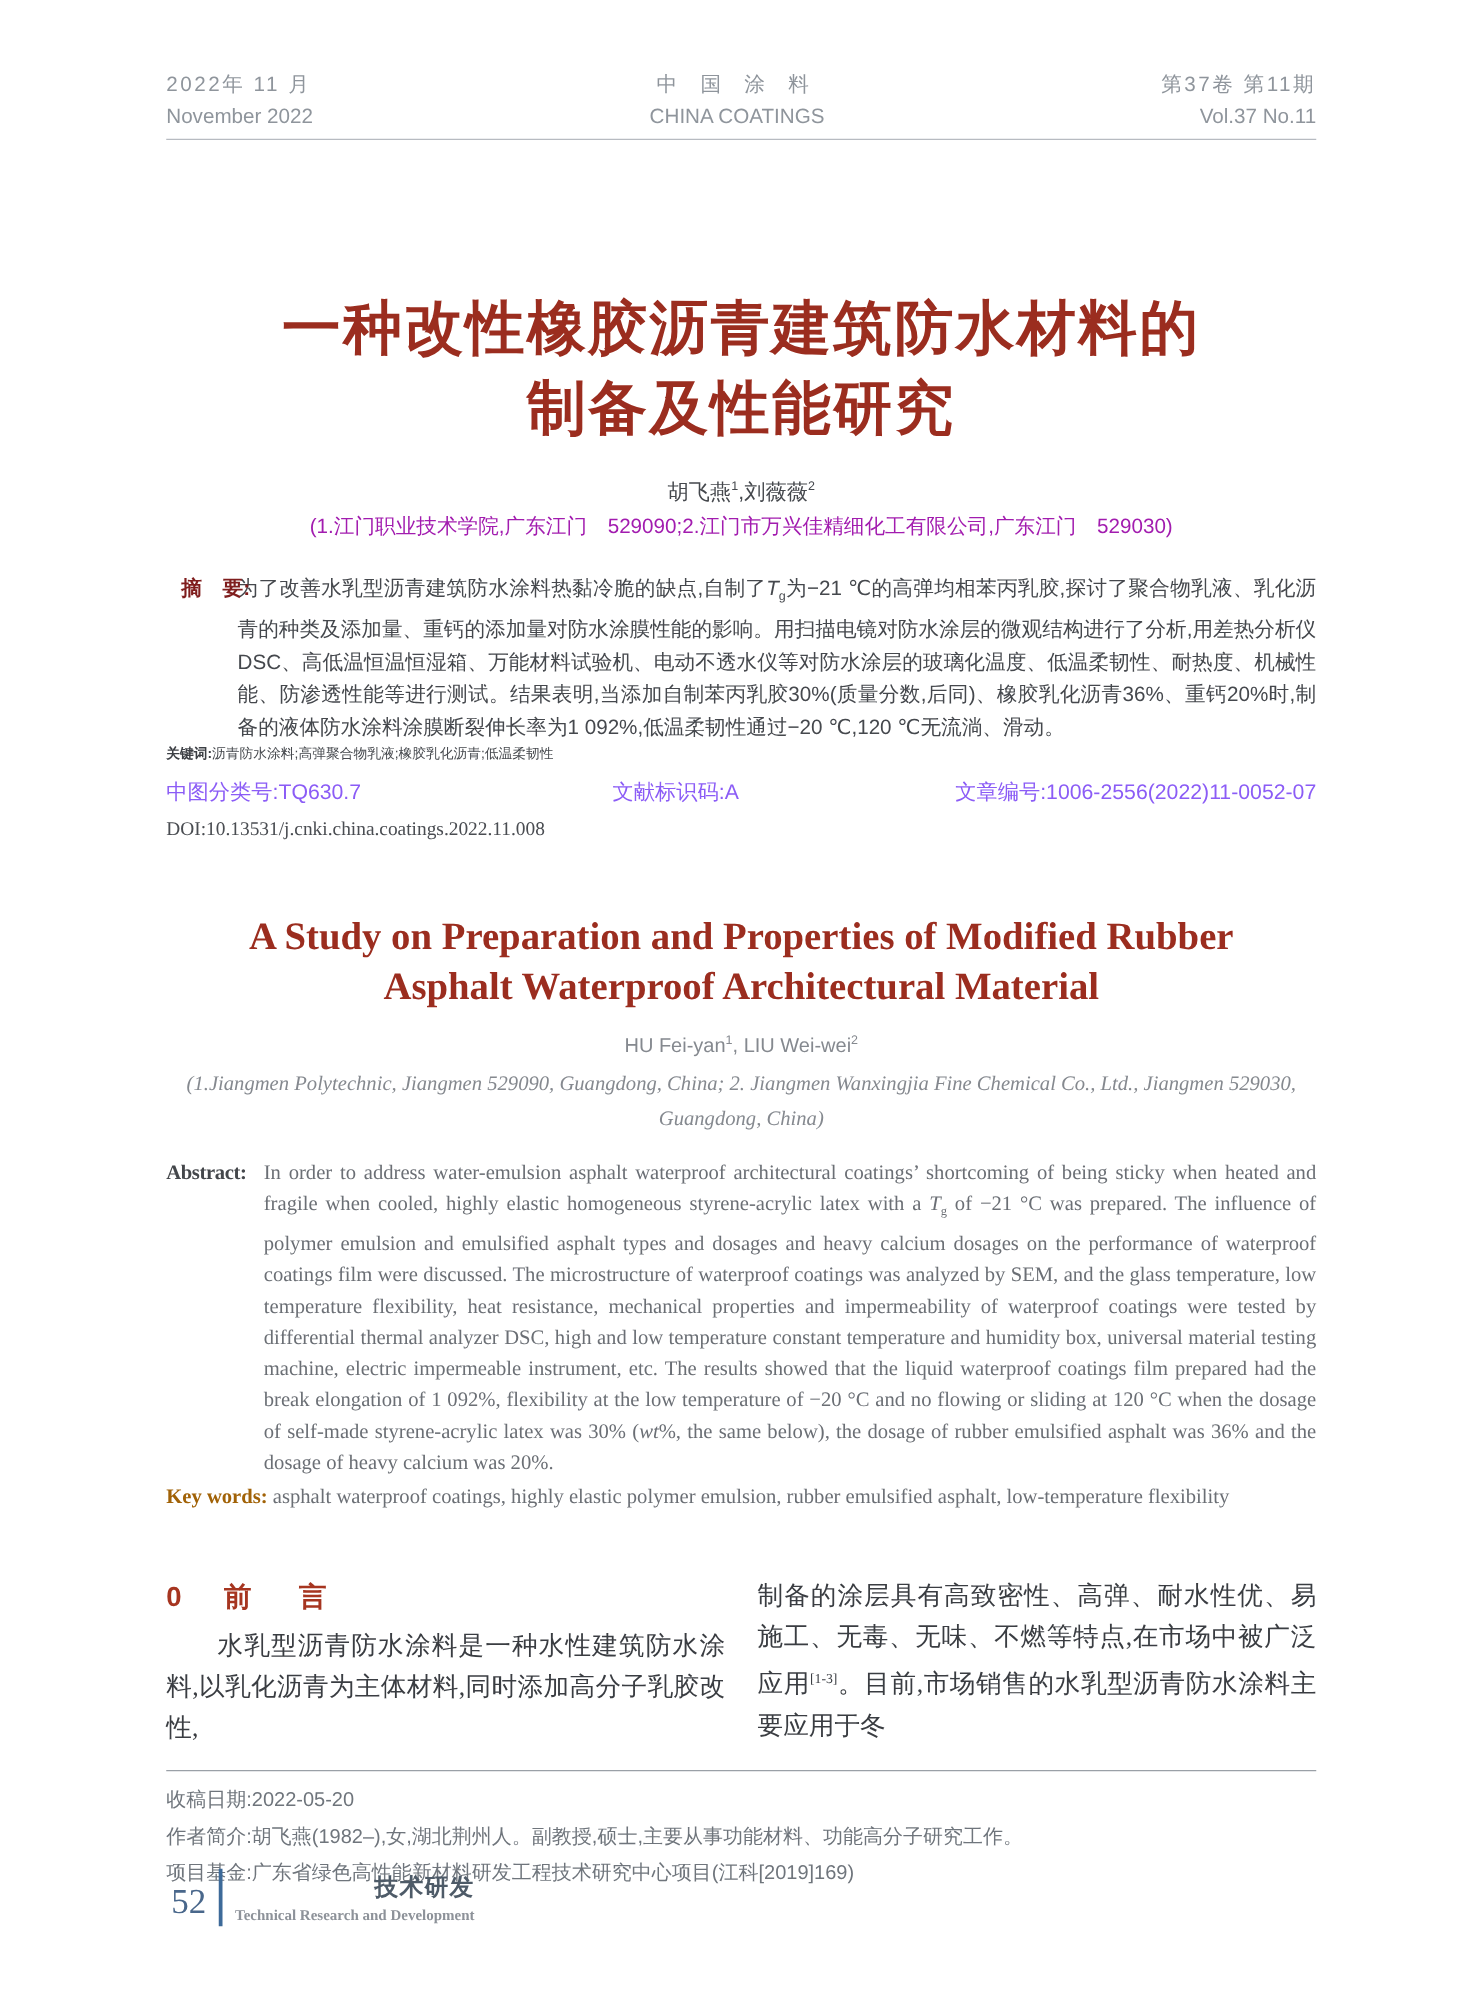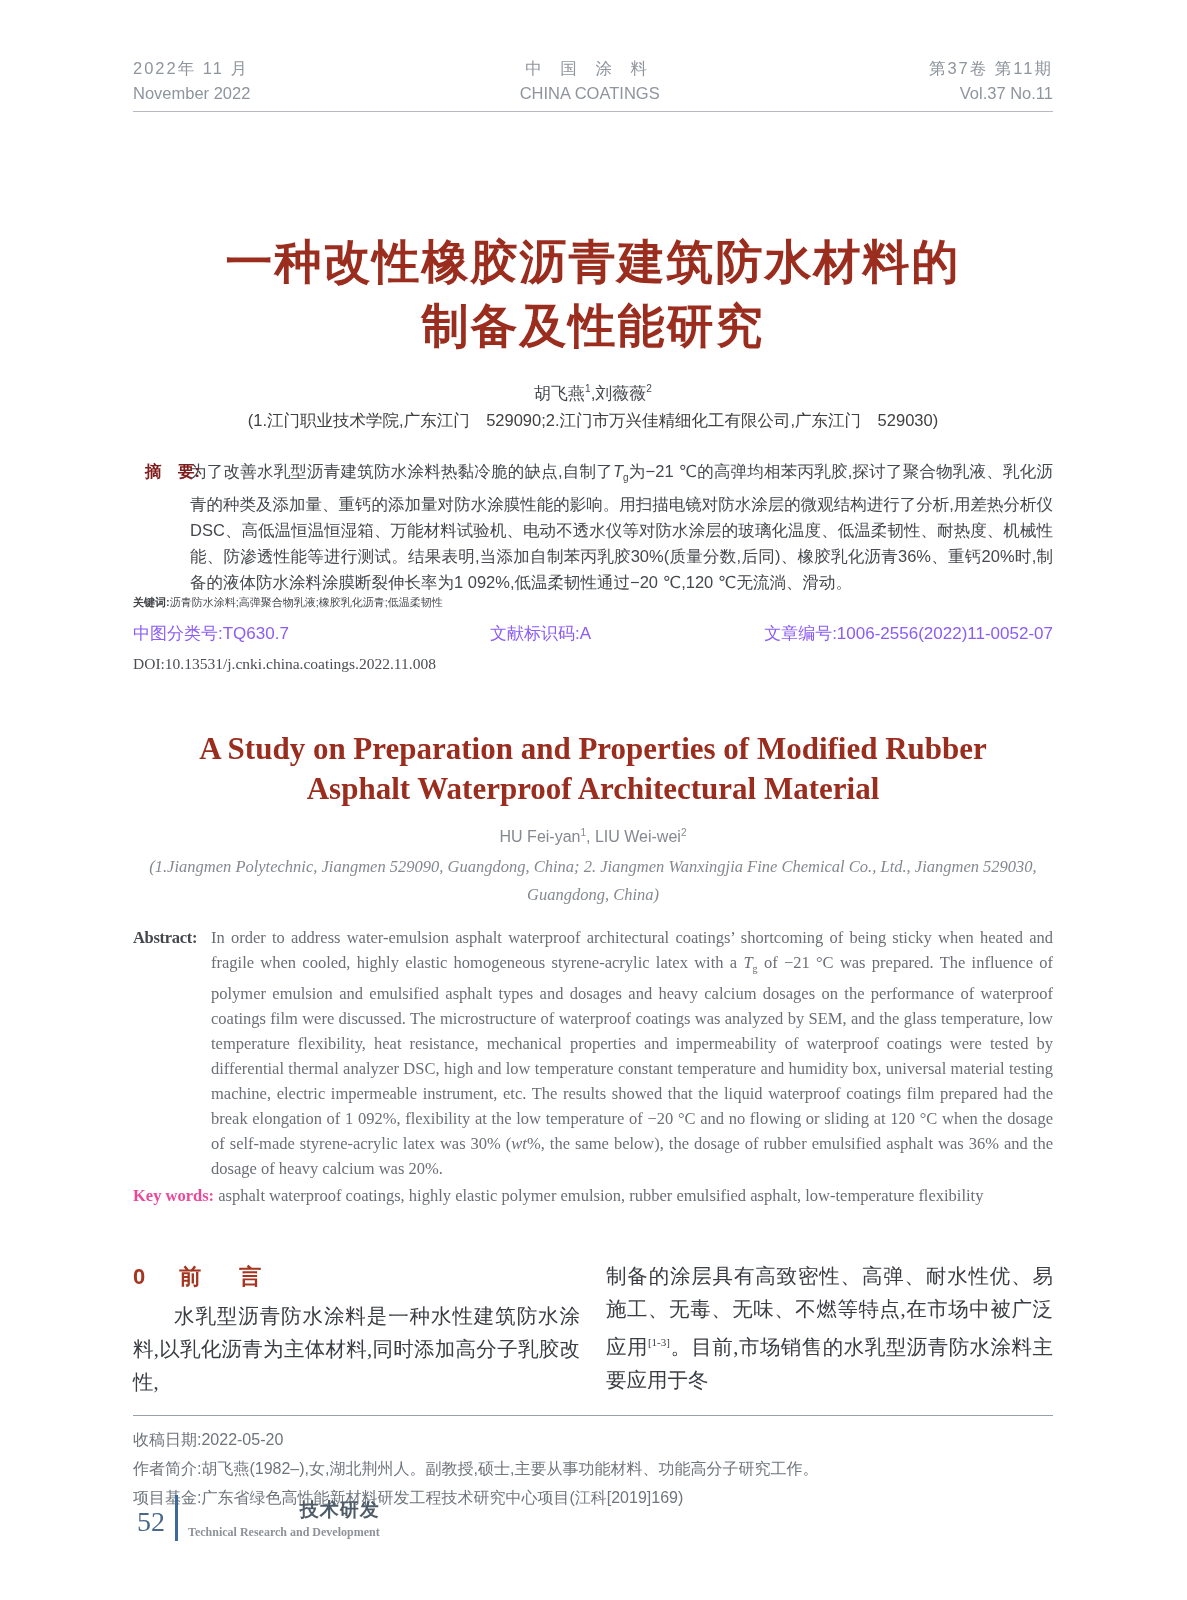--- a/index.html
+++ b/index.html
@@ -13,21 +13,21 @@
   .hdr .c { text-align:center; }
   .hdr .r { text-align:right; }
   .hdr .zh { letter-spacing:2px; }
   .hdr .c .zh { letter-spacing:7px; }
   .hdr-rule { border:none; border-top:1.5px solid #b7bbc1; margin-top:5px; }
 
   
   .title-zh { margin-top:118px; text-align:center; color:#9b2d1f; font-weight:900;
               font-size:47px; line-height:64px; letter-spacing:2px; }
   .authors-zh { margin-top:24px; text-align:center; font-size:17px; color:#45484d; }
-  .affil-zh { margin-top:5px; text-align:center; font-size:16.5px; color:#404040; }
+  .affil-zh { margin-top:5px; text-align:center; font-size:16.5px; color:#a21caf; }
   sup { font-size:10px; }
 
   
   .abs-zh { position:relative; margin-top:26px; padding-left:57px; font-size:16.5px;
             line-height:26px; text-align:justify; color:#45484d; }
   .abs-zh .lbl { position:absolute; left:12px; top:0; font-weight:bold; color:#7f1d1d; }
   .kw-zh { margin-top:0; font-size:11px; color:#45484d; }
   .kw-zh .lbl { font-weight:bold; color:#3c3f44; }
 
   .meta-row { margin-top:12px; display:grid; grid-template-columns:357px 1fr auto;
@@ -40,21 +40,21 @@
               font-family:"Liberation Serif","DejaVu Serif",serif; font-size:31px; line-height:40px; }
   .authors-en { margin-top:18px; text-align:center; font-size:16px; color:#85898f; }
   .affil-en { margin-top:6px; text-align:center; font-family:"Liberation Serif","DejaVu Serif",serif;
               font-style:italic; font-size:16.5px; line-height:28px; color:#85898f; }
   .abs-en { position:relative; margin-top:16px; padding-left:78px;
             font-family:"Liberation Serif","DejaVu Serif",serif; font-size:16.5px; line-height:25px;
             text-align:justify; color:#6b6f75; }
   .abs-en .lbl { position:absolute; left:0; top:0; font-weight:bold; font-family:"Liberation Serif","DejaVu Serif",serif;
                  color:#44474b; letter-spacing:-0.3px; }
   .kw-en { margin-top:5px; font-family:"Liberation Serif","DejaVu Serif",serif; font-size:16.5px; color:#6b6f75; }
-  .kw-en .lbl { font-weight:bold; color:#ec4899;text-align:center; }
+  .kw-en .lbl { font-weight:bold; color:#a16207;text-align:center; }
   .it { font-style:italic; }
 
   
   .intro { margin-top:54px; display:grid; grid-template-columns:1fr 1fr; column-gap:26px;
            font-family:"Liberation Serif","DejaVu Serif",serif; font-size:20.5px; line-height:33px;
            color:#3a3d42; text-align:justify; }
   .intro-heading { display:flex; gap:26px; color:#a63520; font-weight:bold; font-size:22px;
                    font-family:"Liberation Sans","DejaVu Sans",sans-serif; letter-spacing:8px;
                    margin-bottom:7px; }
   .indent { text-indent:2em; }

